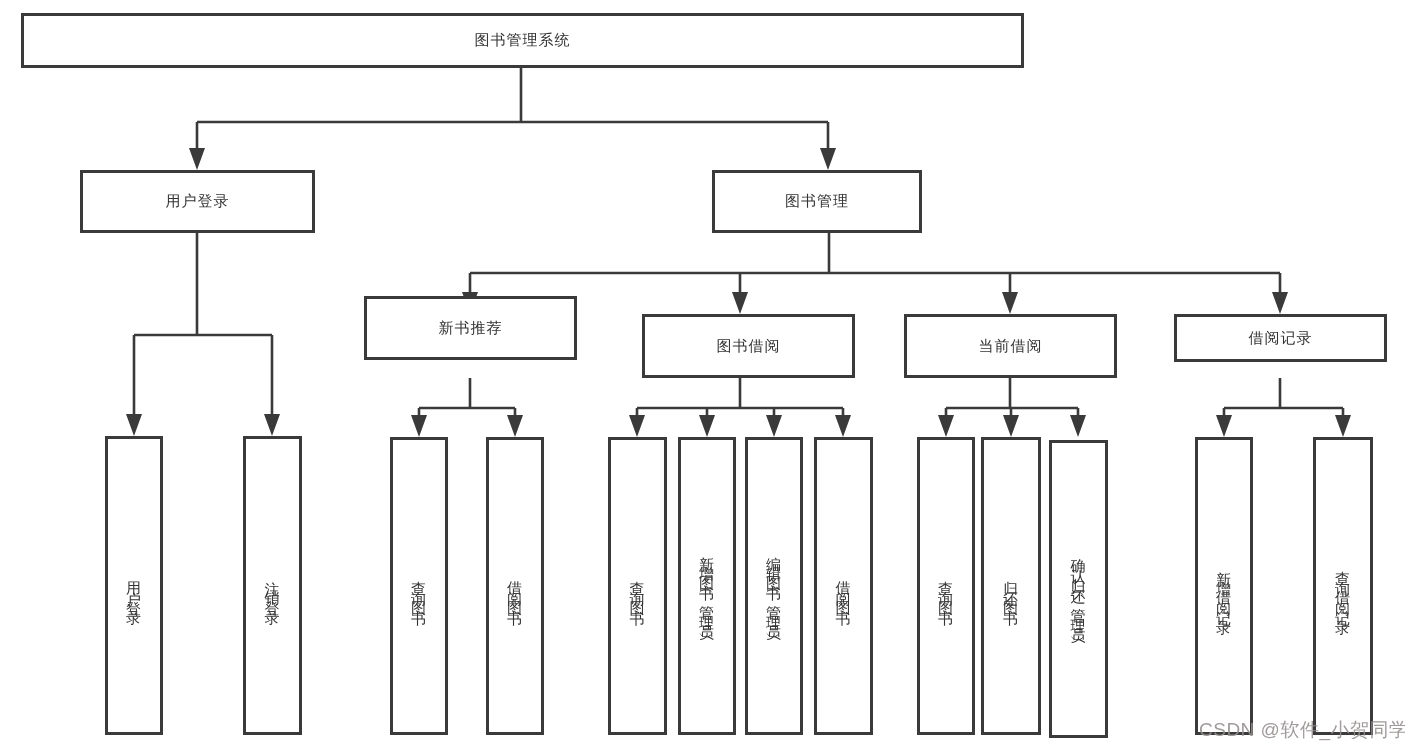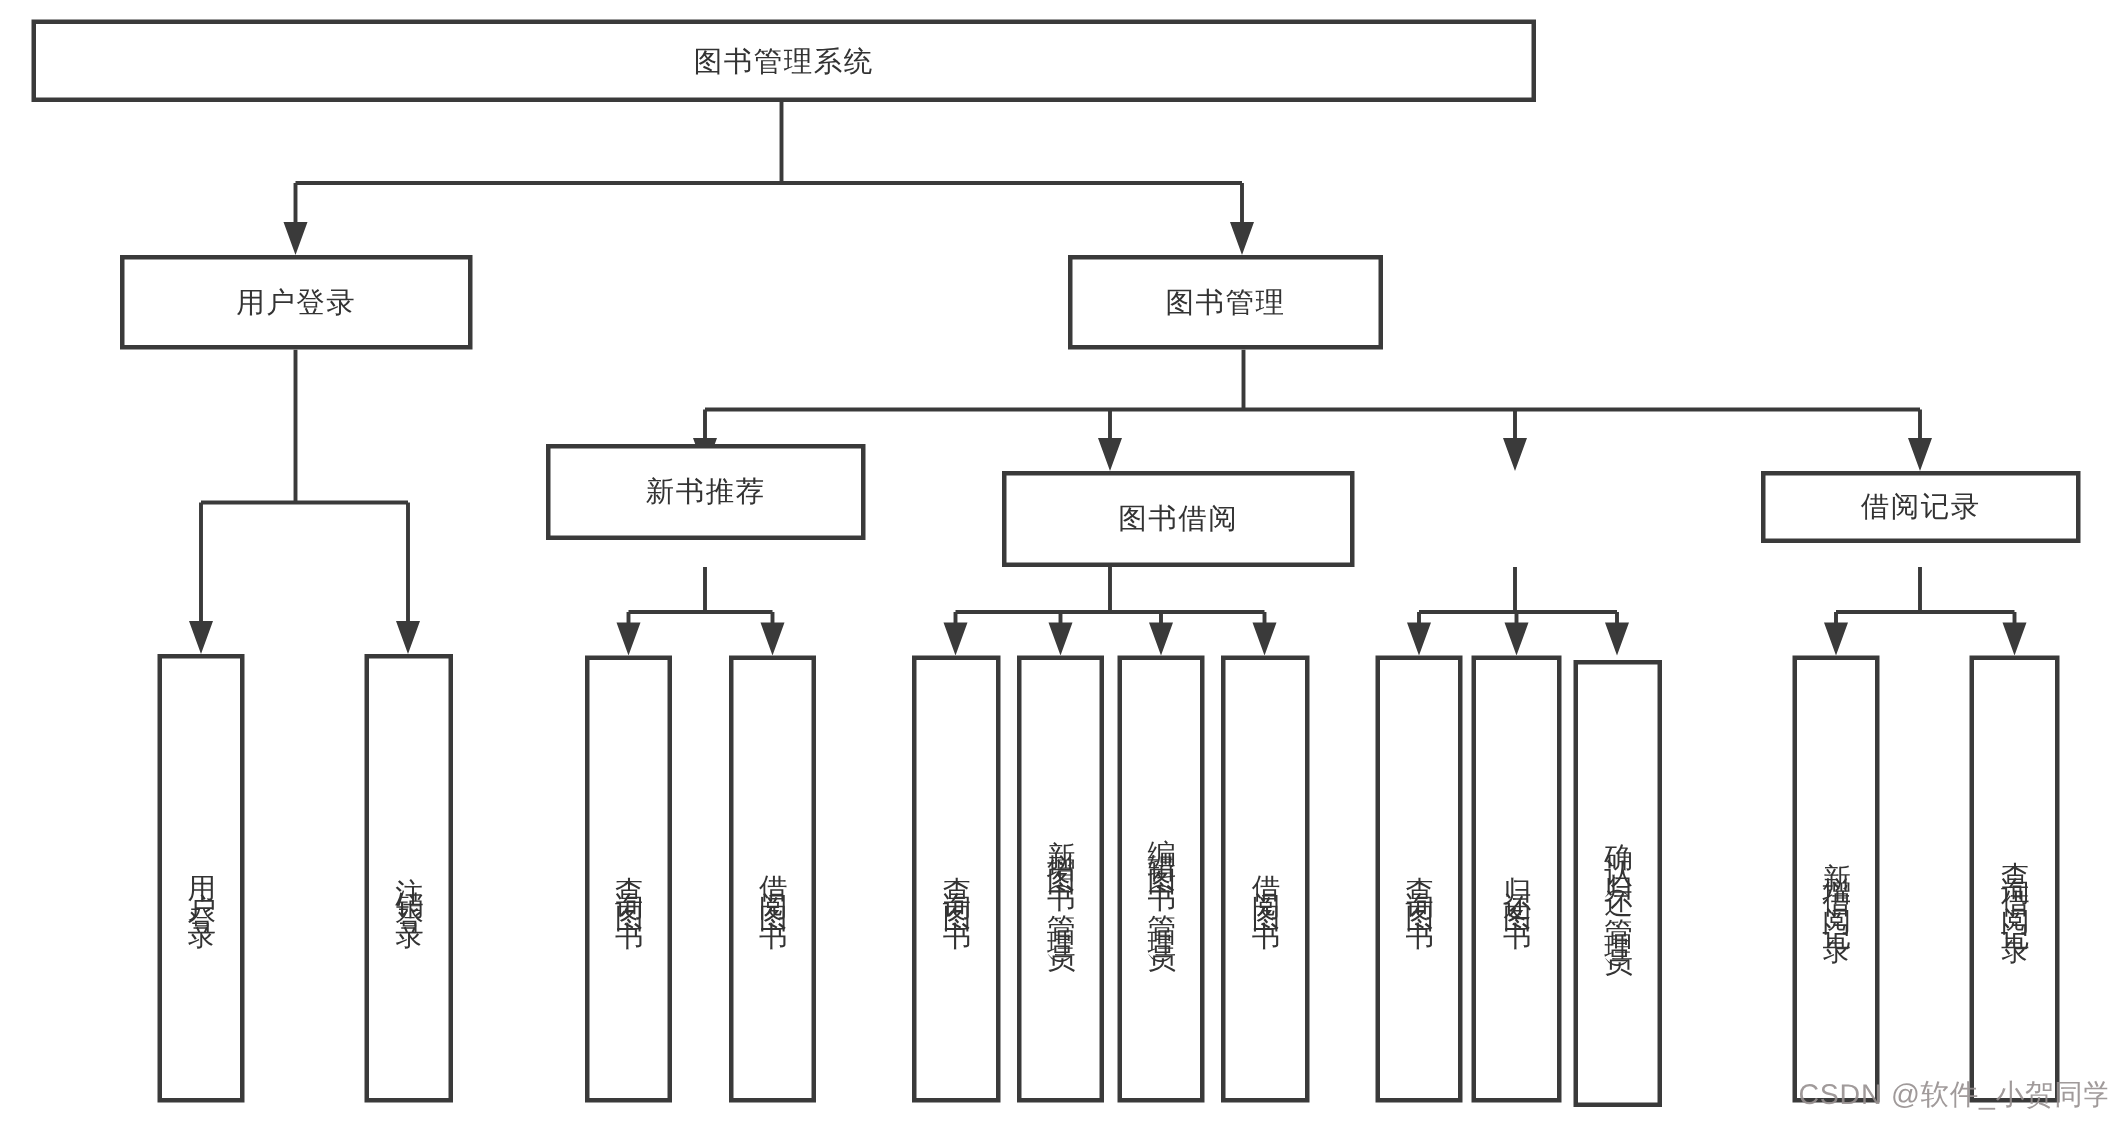--- a/index.html
+++ b/index.html
@@ -18,21 +18,21 @@
     width: 1405px; height: 747px;
   }
   .node {
     position: absolute;
     box-sizing: border-box;
     background: #ffffff;
     border: 3px solid #3a3a3a;
     display: flex;
     align-items: center;
     justify-content: center;
-    font-size: 19px;
+    font-size: 15px;
     letter-spacing: 1px;
     color: #333333;
     white-space: nowrap;
   }
   .node.v {
     writing-mode: vertical-rl;
     text-orientation: mixed;
     letter-spacing: 10px;
     white-space: normal;
     line-height: 1;
@@ -89,21 +89,22 @@
 
   <div class="node" style="left:21px; top:13px; width:1003px; height:55px">图书管理系统</div>
 
   <div class="node" style="left:80px; top:170px; width:235px; height:63px">用户登录</div>
   <div class="node" style="left:712px; top:170px; width:210px; height:63px">图书管理</div>
 
   <div class="node v" style="left:105px; top:436px; width:58px; height:299px">用户登录</div>
   <div class="node v" style="left:243px; top:436px; width:59px; height:299px">注销登录</div>
 
   <div class="node" style="left:364px; top:296px; width:213px; height:64px">新书推荐</div>
-  <div class="node" style="left:668px; top:314px; width:235px; height:64px">图书借阅</div>
+  <div class="node" style="left:642px; top:314px; width:213px; height:64px">图书借阅</div>
+  <div class="node" style="left:904px; top:314px; width:213px; height:64px">当前借阅</div>
   <div class="node" style="left:1174px; top:314px; width:213px; height:48px">借阅记录</div>
 
   <div class="node v" style="left:390px; top:437px; width:58px; height:298px">查询图书</div>
   <div class="node v" style="left:486px; top:437px; width:58px; height:298px">借阅图书</div>
 
   <div class="node v" style="left:608px; top:437px; width:59px; height:298px">查询图书</div>
   <div class="node v" style="left:678px; top:437px; width:58px; height:298px">新增图书（管理员）</div>
   <div class="node v" style="left:745px; top:437px; width:58px; height:298px">编辑图书（管理员）</div>
   <div class="node v" style="left:814px; top:437px; width:59px; height:298px">借阅图书</div>
 

